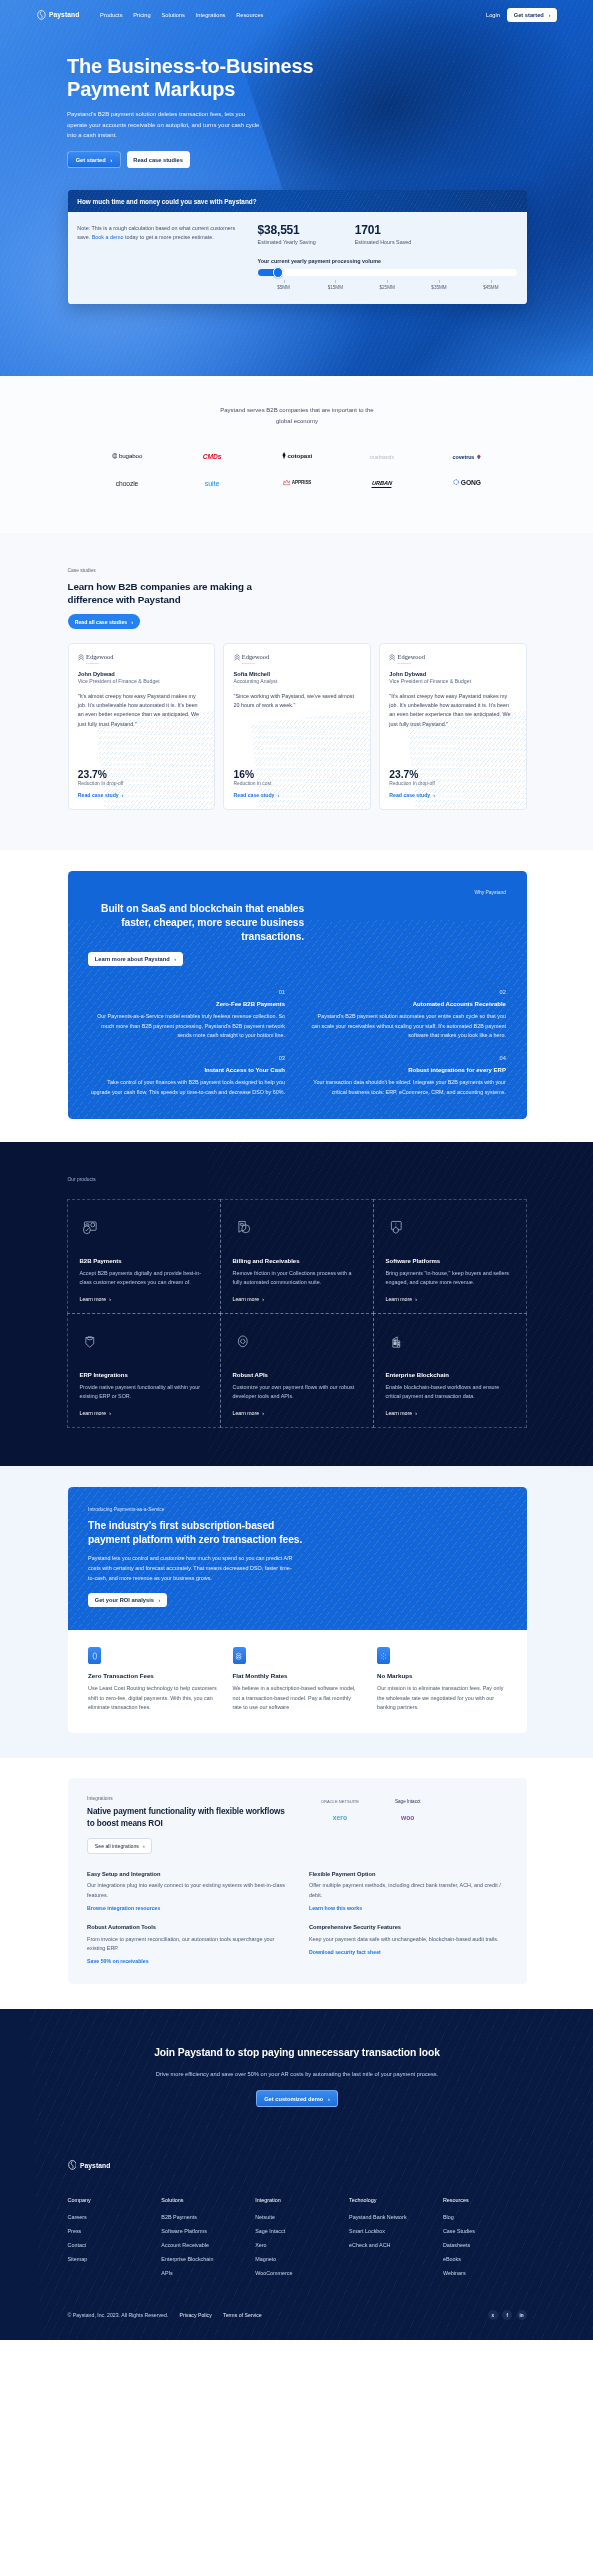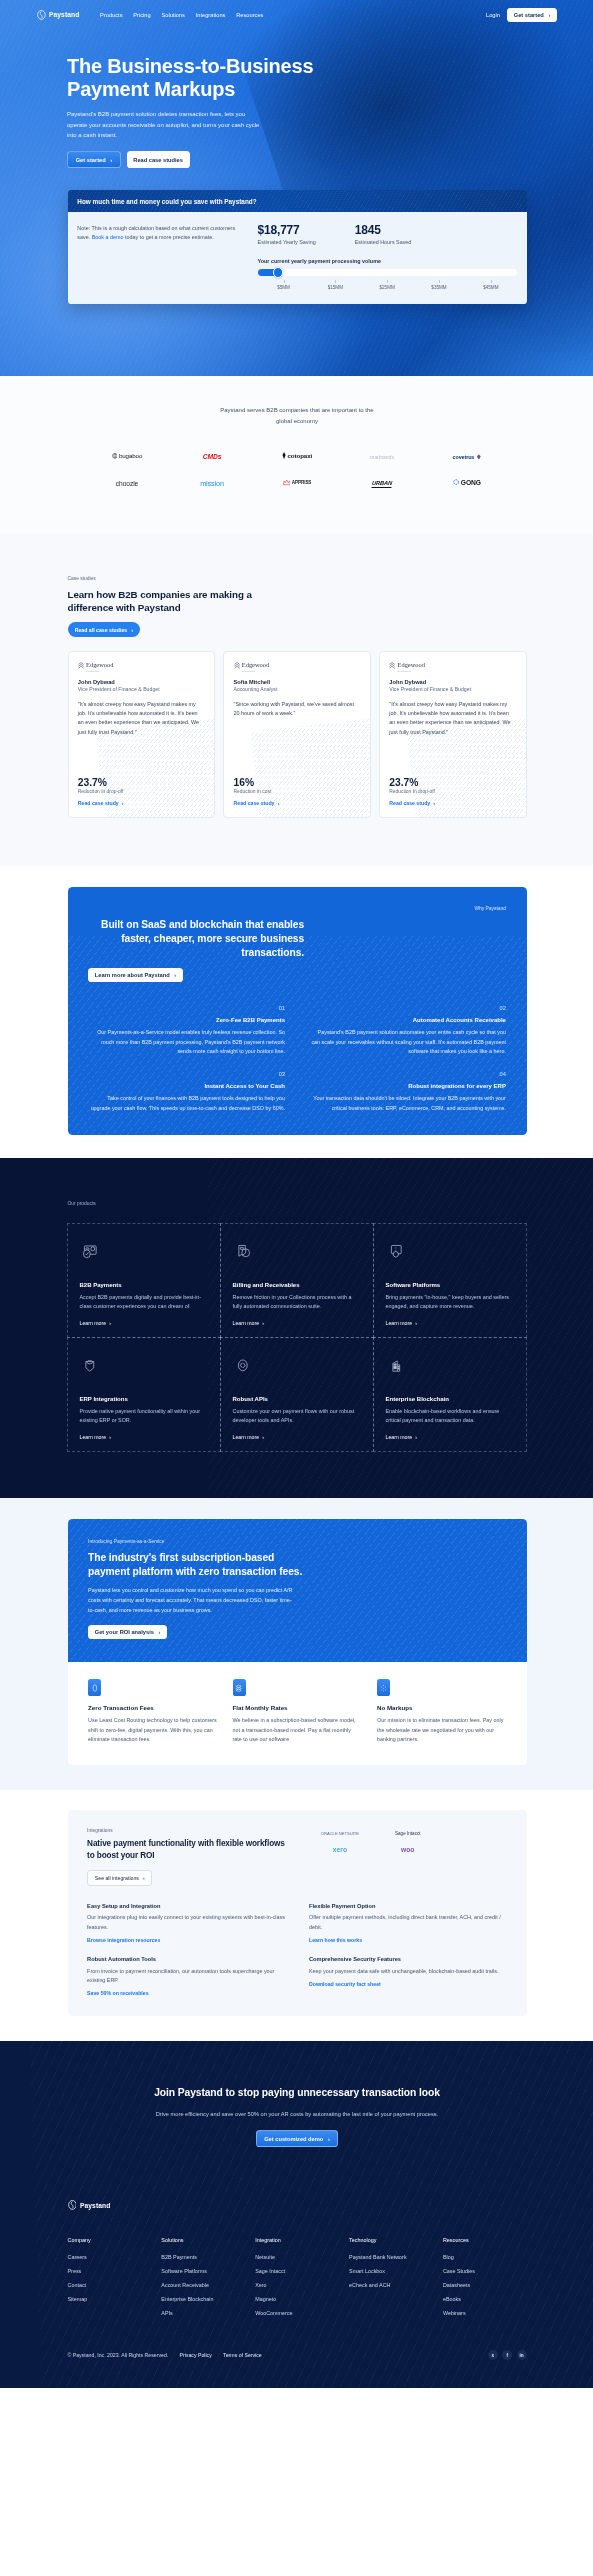--- a/index.html
+++ b/index.html
@@ -4,21 +4,21 @@
 <style>
   * { margin:0; padding:0; box-sizing:border-box; }
   body {
     width:594px;
     font-family:"Liberation Sans", sans-serif;
     background:#fff;
     color:#0a1f44;
     -webkit-font-smoothing:antialiased;
   }
   .wrap { width:594px; margin:0 auto; }
-  .inner { width:459px; margin:16px auto; }
+  .inner { width:459px; margin:8px auto; }
 
   
   .hero {
     position:relative;
     height:376px;
     background:
       radial-gradient(ellipse 55% 70% at 78% 18%, #0b4fb5 0%, rgba(11,79,181,0) 60%),
       radial-gradient(ellipse 40% 60% at 96% 60%, #0a3f96 0%, rgba(10,63,150,0) 62%),
       radial-gradient(ellipse 70% 90% at 18% 75%, #5b9cf0 0%, rgba(91,156,240,0) 65%),
       linear-gradient(135deg,#3f8ae8 0%, #1f6fdd 34%, #1461cf 58%, #0d4ba8 80%, #2a7ce0 100%);
@@ -292,25 +292,25 @@
         <div class="calc-head">
           <h3>How much time and money could you save with Paystand?</h3>
         </div>
         <div class="calc-body">
           <div class="calc-note">
             <span>Note: This is a rough calculation based on what current customers save. </span><a href="#">Book a demo</a><span> today to get a more precise estimate.</span>
           </div>
           <div class="calc-right">
             <div class="stats">
               <div>
-                <div class="stat-num">$18,777</div>
+                <div class="stat-num">$38,551</div>
                 <div class="stat-lbl">Estimated Yearly Saving</div>
               </div>
               <div>
-                <div class="stat-num">1845</div>
+                <div class="stat-num">1701</div>
                 <div class="stat-lbl">Estimated Hours Saved</div>
               </div>
             </div>
             <div class="slider-lbl">Your current yearly payment processing volume</div>
             <div class="track">
               <div class="track-fill"></div>
               <div class="knob"></div>
             </div>
             <div class="ticks">
               <div class="tick">$5MM</div>
@@ -359,21 +359,21 @@
               <path d="M6 4 L9 7 L6 11 L3 7 Z" fill="#1a72d0"></path>
             </svg>
         </span>
       </div>
     </div>
     <div class="logo-row">
       <div class="logo-cell">
         <span class="lg" style="color:#1a1d23;font-weight:400;font-size:6.7px;">choozle</span>
       </div>
       <div class="logo-cell">
-        <span class="lg" style="color:#1a8ef0;font-weight:400;font-size:7.2px;">mission</span>
+        <span class="lg" style="color:#1a8ef0;font-weight:400;font-size:7.2px;">suite</span>
       </div>
       <div class="logo-cell">
         <span class="lg" style="color:#1a1d23;font-size:4.6px;">
           <svg width="7.7" height="6.7" viewBox="0 0 16 14">
               <path d="M1 12 L2 4 L5 8 L8 2 L11 8 L14 4 L15 12 Z" fill="none" stroke="#d4232e" stroke-width="1.1"></path>
             </svg>
           <span>APPRISS</span>
         </span>
       </div>
       <div class="logo-cell">
@@ -670,21 +670,21 @@
         <div class="f-p">Our mission is to eliminate transaction fees. Pay only the wholesale rate we negotiated for you with our banking partners.</div>
       </div>
     </div>
   </section>
 
   <section class="integ-wrap">
     <div class="integ">
       <div class="integ-top">
         <div class="integ-left">
           <div class="eyebrow" style="margin-bottom:0">Integrations</div>
-          <div class="integ-title">Native payment functionality with flexible workflows to boost your ROI</div>
+          <div class="integ-title">Native payment functionality with flexible workflows to boost means ROI</div>
           <button class="btn-ghost">
             <span>See all integrations</span>
             <span>›</span>
           </button>
         </div>
         <div class="integ-logos">
           <span style="font-size:4.1px;color:#5b6781;text-align:center;line-height:1.3;">ORACLE NETSUITE</span>
           <span style="font-size:4.6px;color:#2b3750;">Sage Intacct</span>
           <span></span>
           <span style="font-size:6.7px;color:#4aa7d8;font-weight:600;">xero</span>

